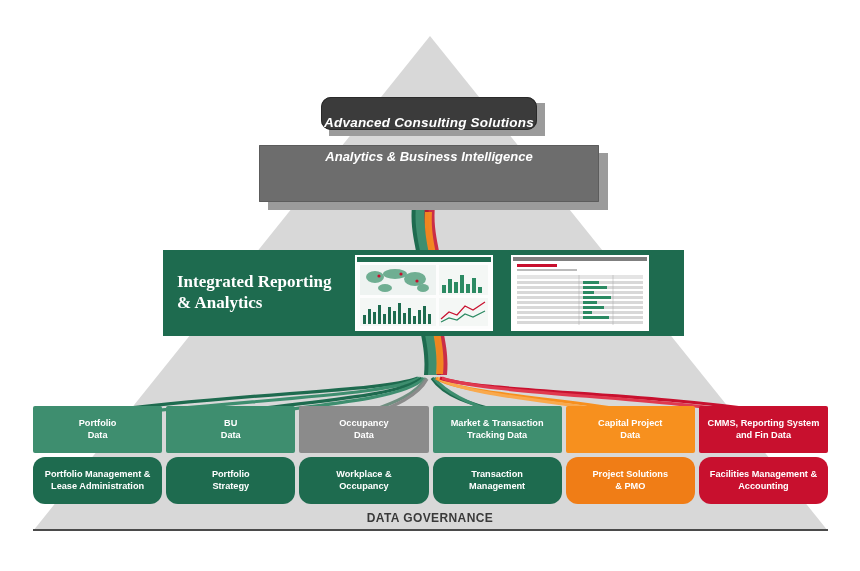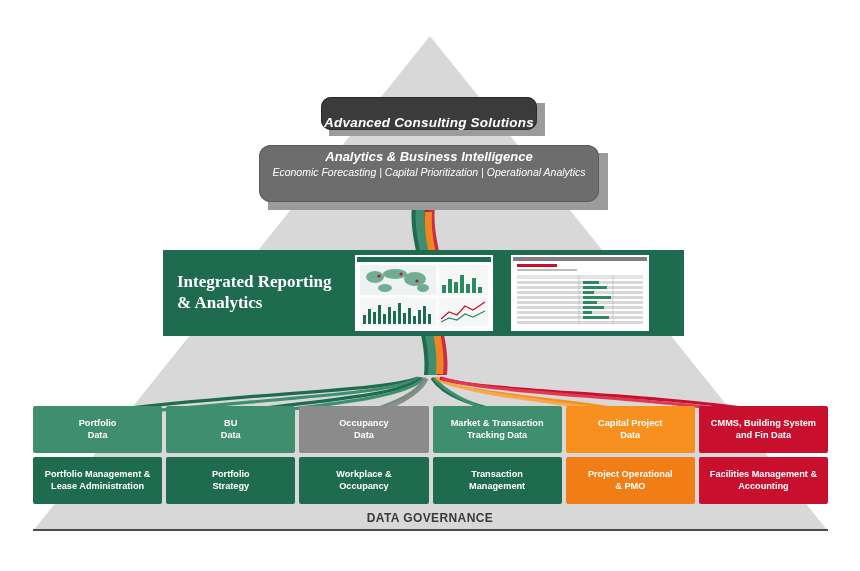--- a/index.html
+++ b/index.html
@@ -83,21 +83,21 @@
     background: #9b9b9b;
     z-index: 3;
   }
   .abi {
     position: absolute;
     left: 259px;
     top: 145px;
     width: 340px;
     height: 57px;
     background: #6d6d6d;
-    border-radius: 12px;
+    border-radius: 1px;
     z-index: 4;
     text-align: center;
     padding-top: 3px;
     box-sizing: border-box;
     box-shadow: 0 0 0 1px #5c5c5c inset;
   }
   .abi-title {
     color: #ffffff;
     font-size: 13px;
     font-weight: bold;
@@ -169,21 +169,21 @@
     justify-content: center;
     text-align: center;
     color: #ffffff;
     font-size: 9.2px;
     font-weight: bold;
     line-height: 11.5px;
     padding: 0 4px;
     box-sizing: border-box;
   }
   .cell.top { border-radius: 2px; }
-  .cell.bottom { border-radius: 2px; }
+  .cell.bottom { border-radius: 12px; }
   .cell-inner { display: block; }
 
   
   .dg-line {
     position: absolute;
     left: 33px;
     top: 529px;
     width: 795px;
     height: 2px;
     background: #4a4a4a;
@@ -239,21 +239,20 @@
   </svg>
 
   <div class="acs-shadow"></div>
   <div class="acs">
     <span class="acs-label">Advanced Consulting Solutions</span>
   </div>
 
   <div class="abi-shadow"></div>
   <div class="abi">
     <div class="abi-title">Analytics &amp; Business Intelligence</div>
-    <div class="abi-sub">Economic Forecasting  |  Capital Prioritization  |  Operational Analytics</div>
   </div>
 
   <div class="ira"></div>
   <div class="ira-title">
     <span>Integrated Reporting</span><br>
     <span>&amp; Analytics</span>
   </div>
 
   <div class="thumb thumb-a">
     <svg viewBox="0 0 134 72" preserveAspectRatio="none" width="134" height="72">
@@ -409,30 +408,30 @@
 
     <div class="col">
       <div class="cell top" style="background:#f7901e">
         <span class="cell-inner">
           <span>Capital Project</span><br>
           <span>Data</span>
         </span>
       </div>
       <div class="cell bottom" style="background:#f07d16">
         <span class="cell-inner">
-          <span>Project Operational</span><br>
+          <span>Project Solutions</span><br>
           <span>&amp; PMO</span>
         </span>
       </div>
     </div>
 
     <div class="col">
       <div class="cell top" style="background:#c8102e">
         <span class="cell-inner">
-          <span>CMMS, Building System</span><br>
+          <span>CMMS, Reporting System</span><br>
           <span>and Fin Data</span>
         </span>
       </div>
       <div class="cell bottom" style="background:#c8102e">
         <span class="cell-inner">
           <span>Facilities Management &amp;</span><br>
           <span>Accounting</span>
         </span>
       </div>
     </div>

